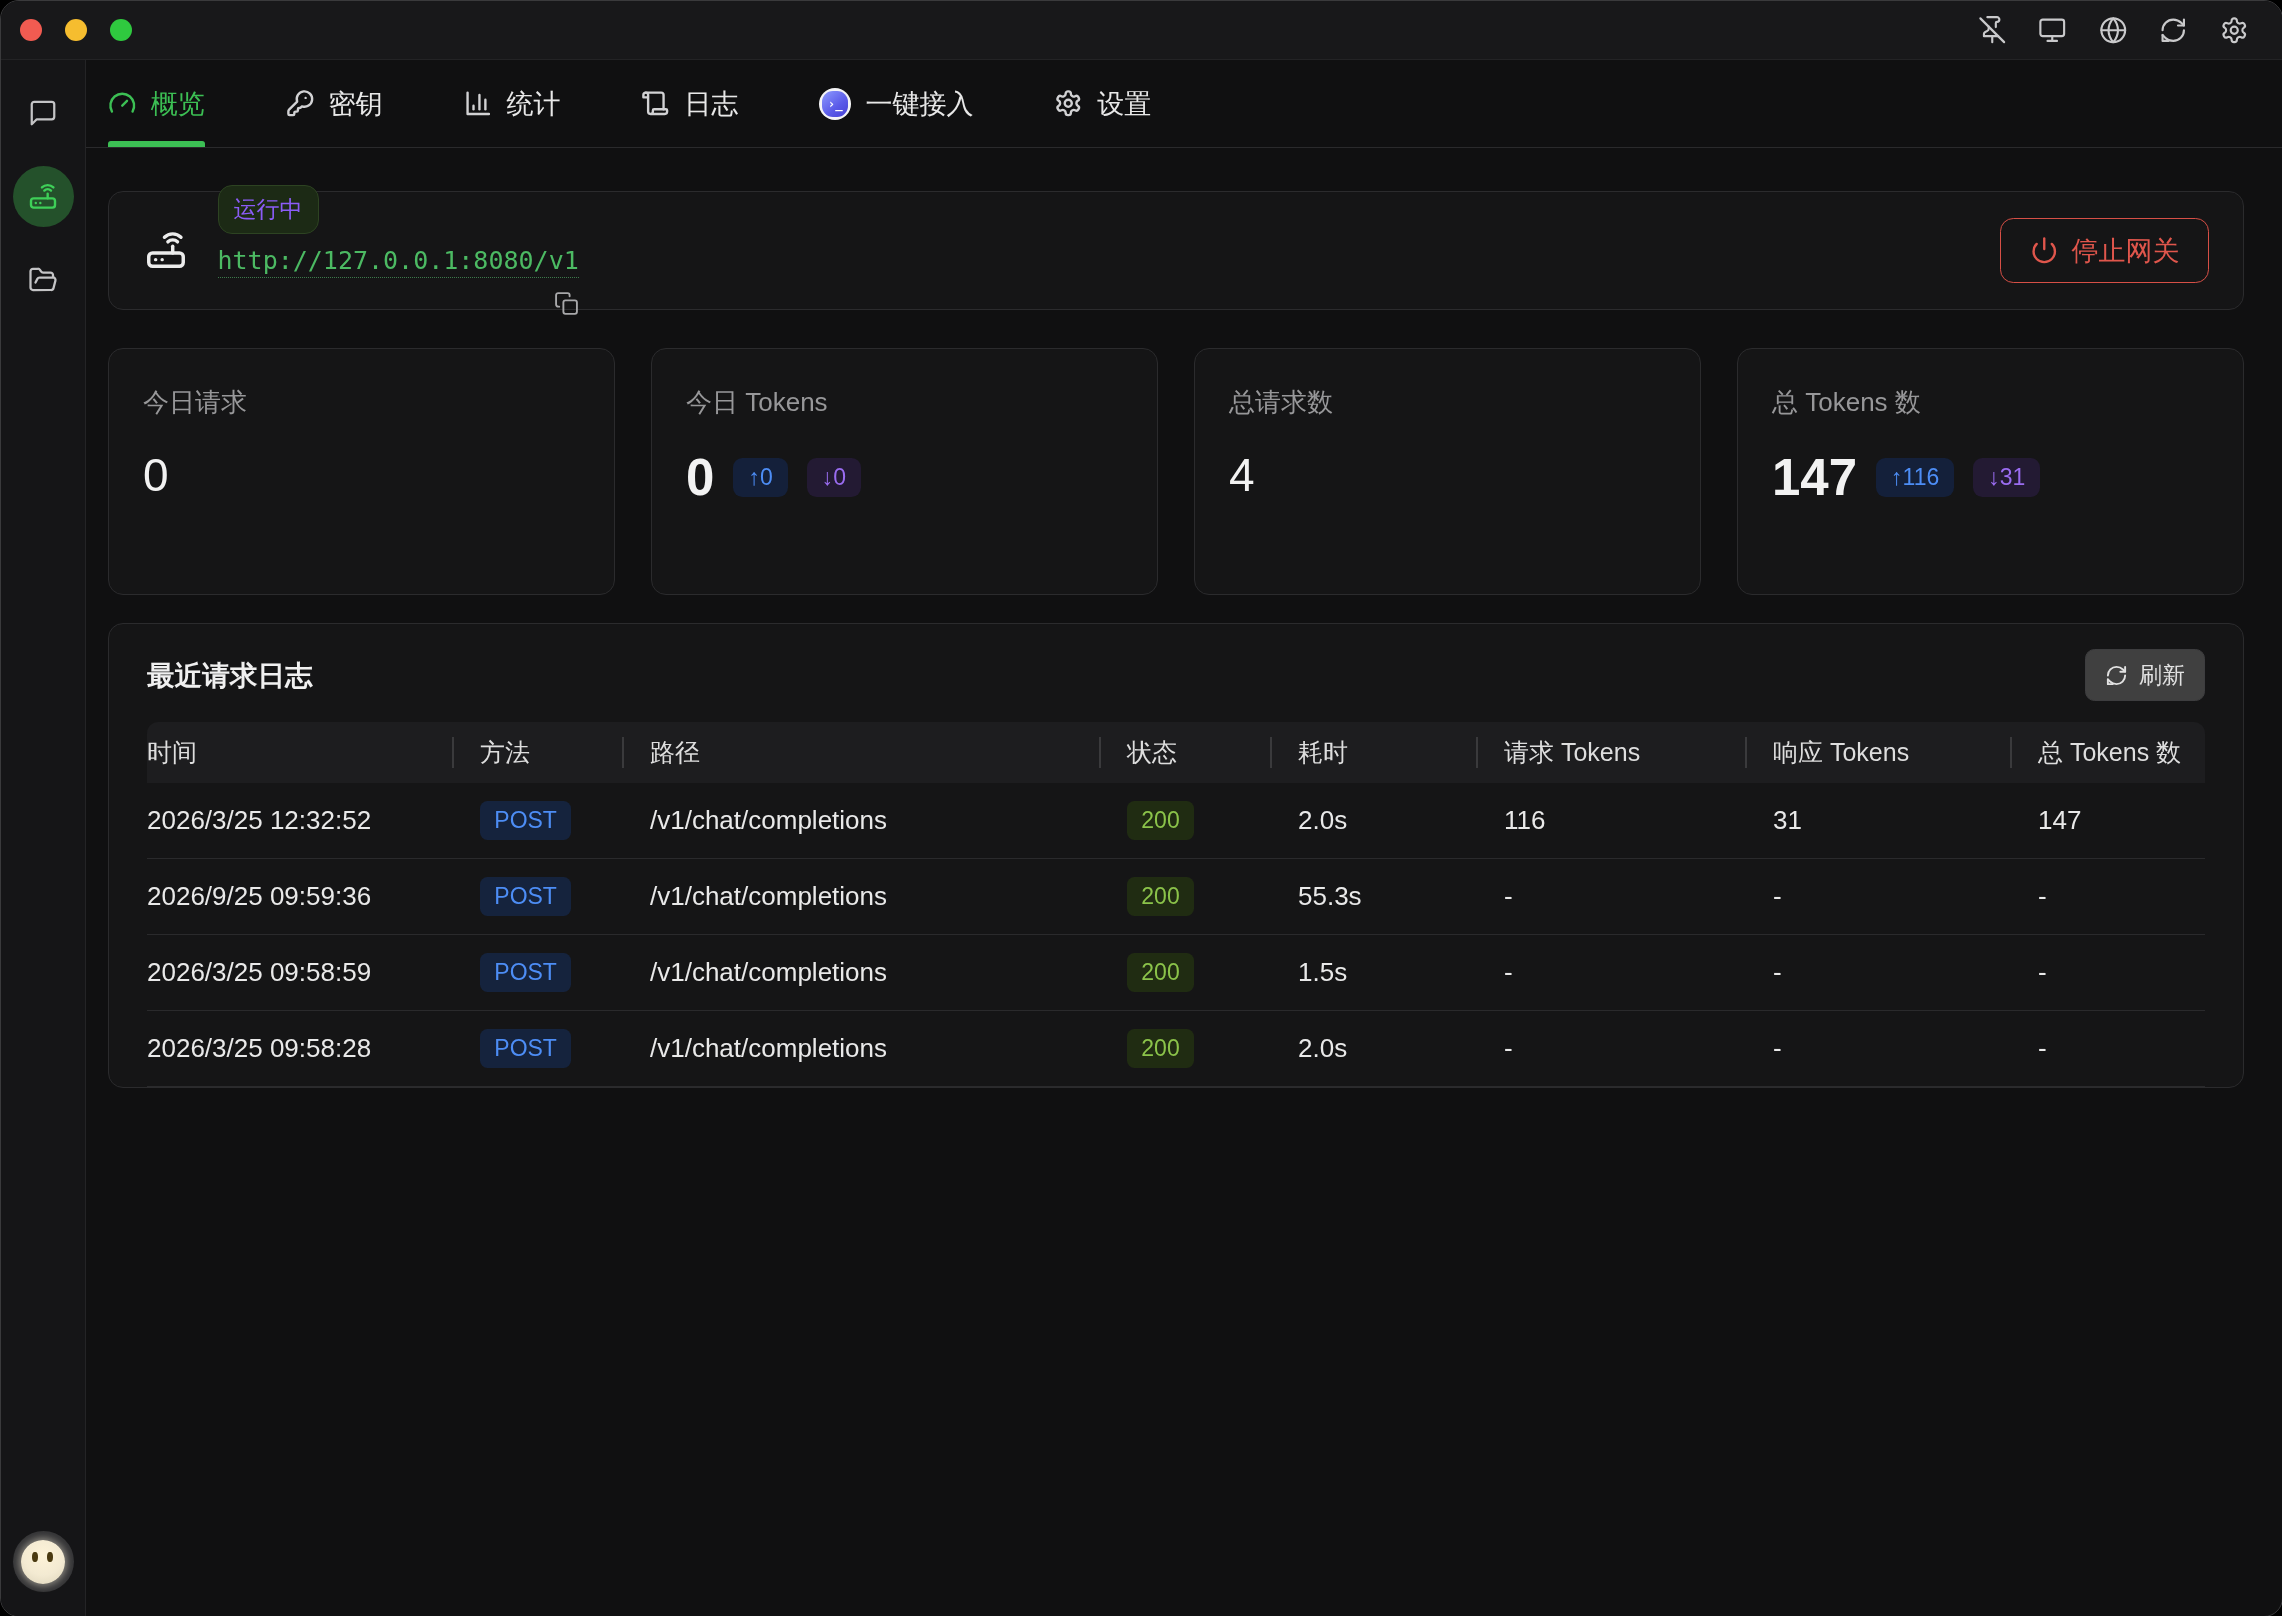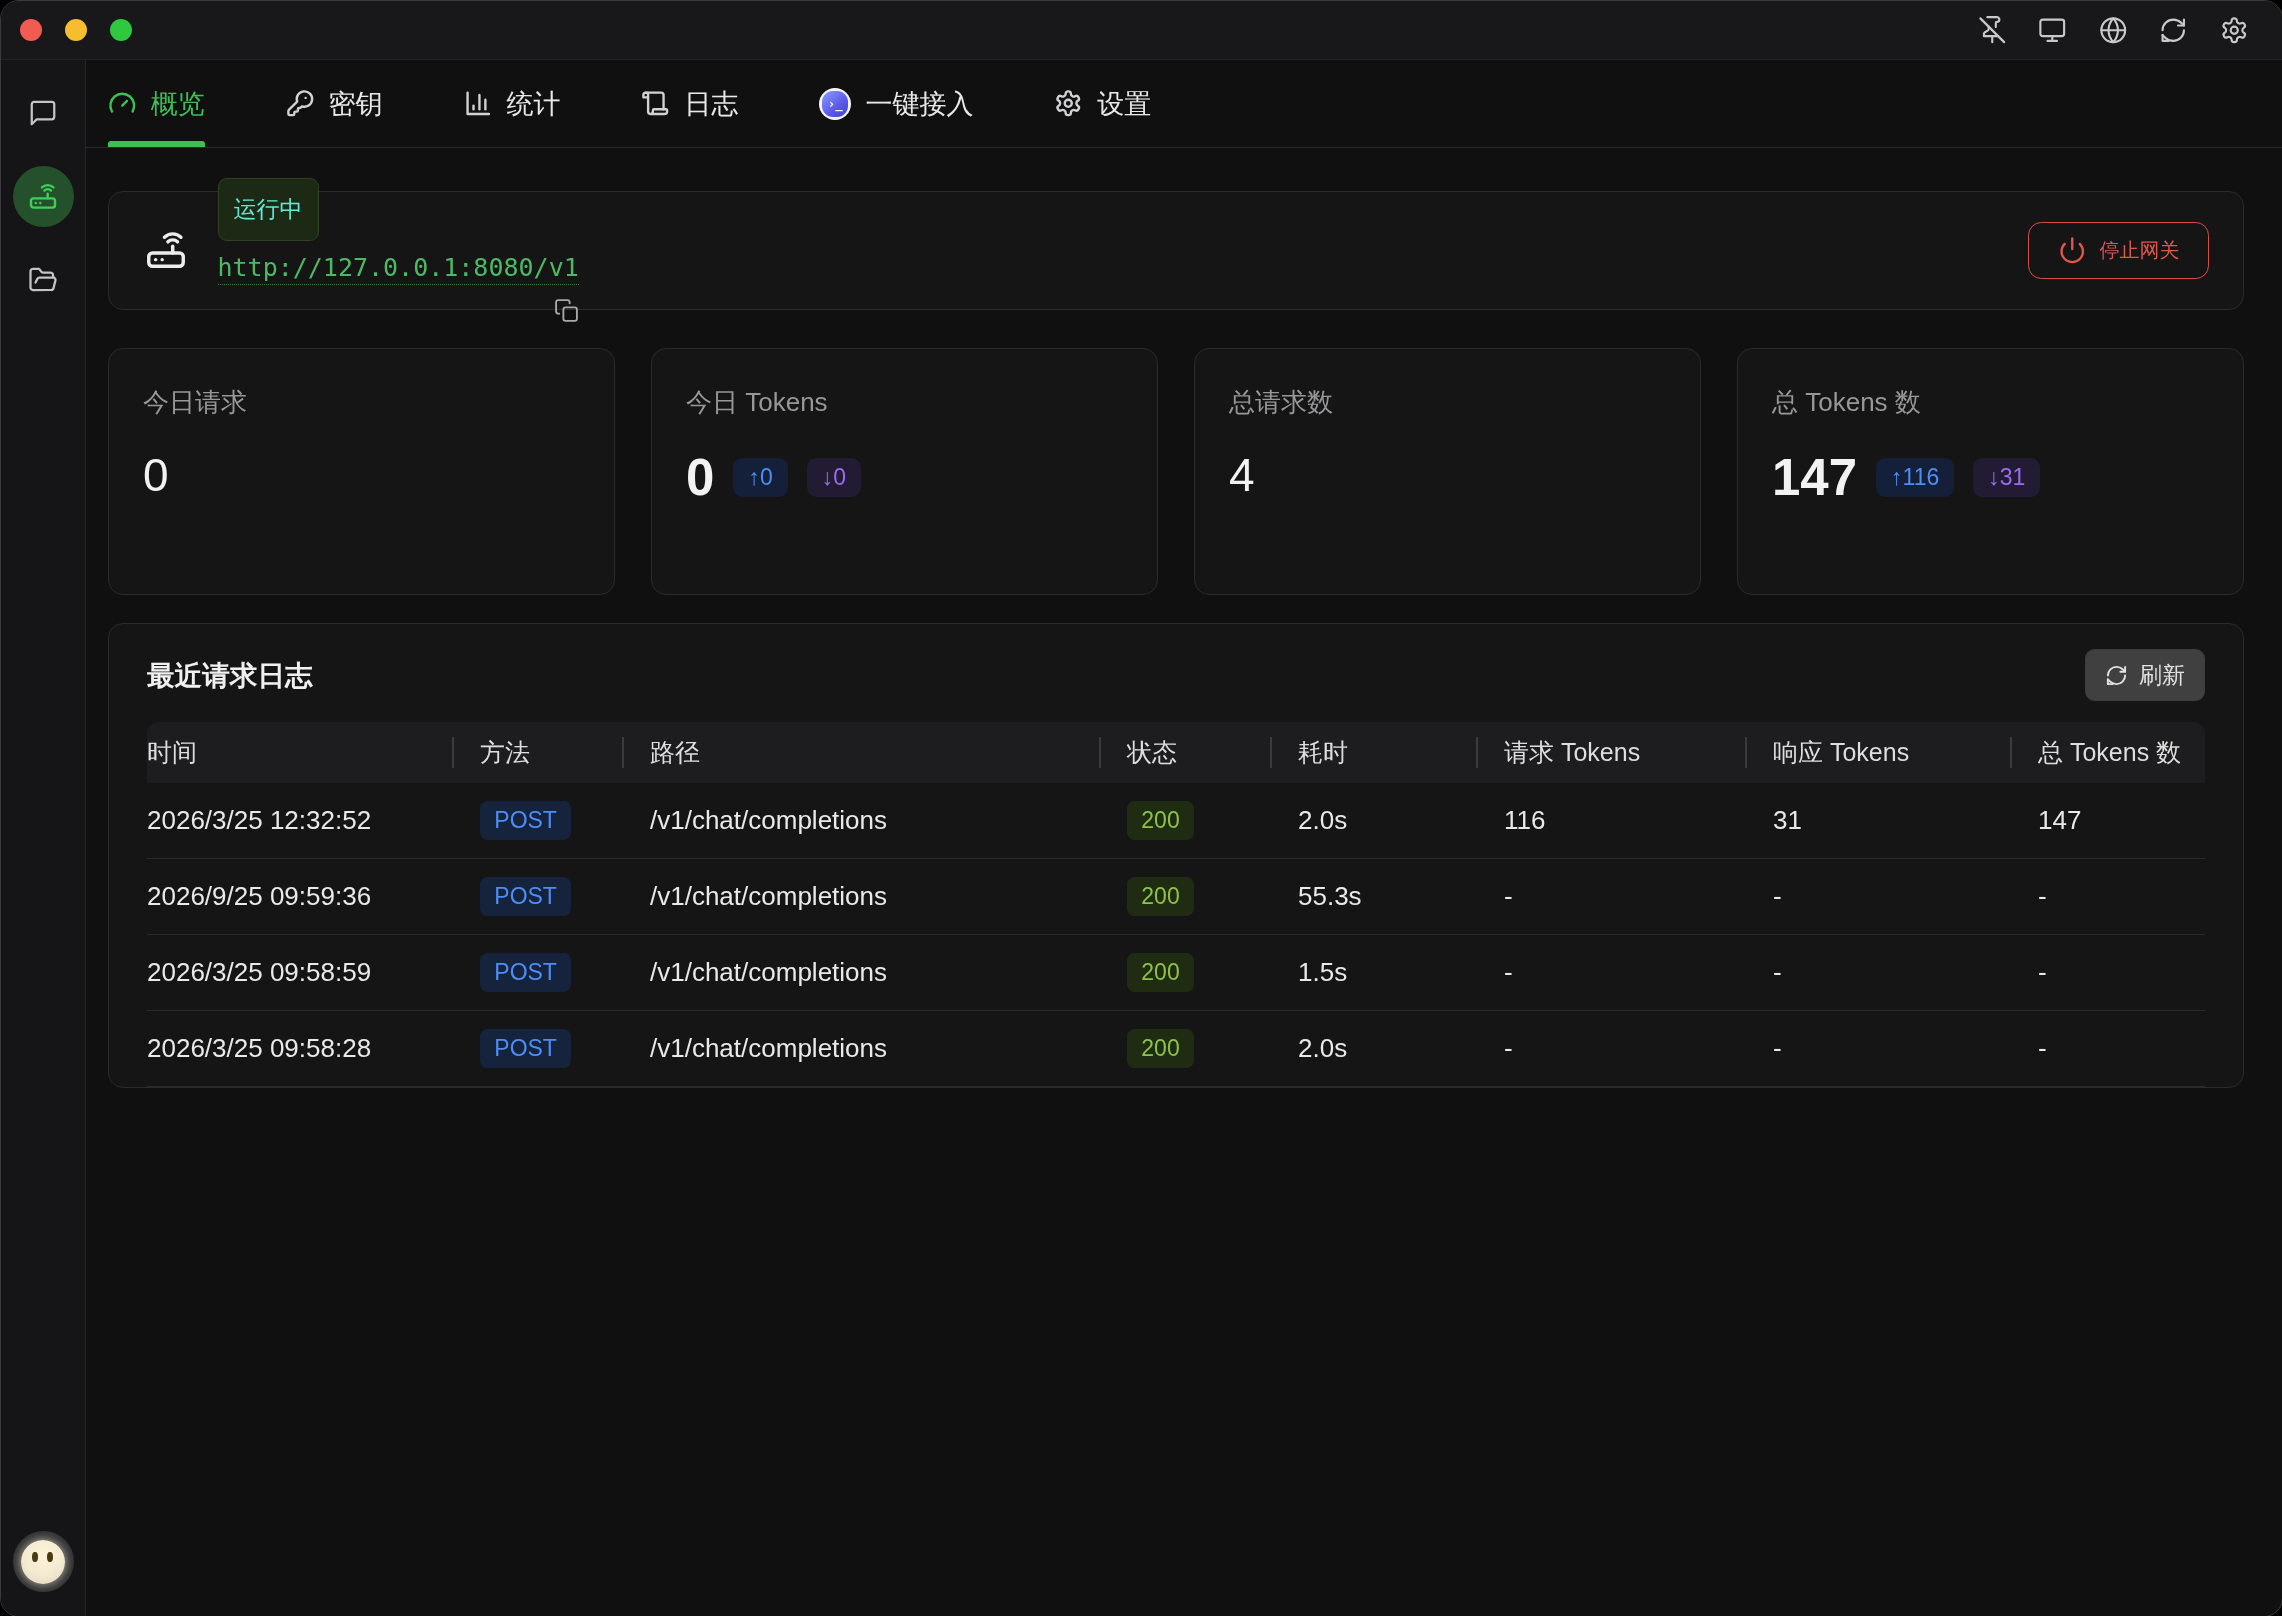--- a/index.html
+++ b/index.html
@@ -69,34 +69,34 @@
     display:flex; align-items:center; justify-content:center;
   }
   .content { padding:43px 38px 0 22px; }
   
   .card { background:#151516; border:1px solid #2b2b2d; border-radius:15px; }
   .gw-card { height:119px; display:flex; align-items:center; padding:0 34px; }
   .gw-icon { color:#ececec; margin-right:28.5px; }
   .gw-icon svg { width:46px; height:46px; display:block; }
   .gw-col { display:flex; flex-direction:column; gap:11.4px; }
   .status-badge {
-    align-self:flex-start; font-size:23px; color:#5eead4;
-    background:#1c2a15; border:1px solid #2d4322; border-radius:9px; padding:15px 15px;
+    align-self:flex-start; font-size:23px; color:#8b5cf6;
+    background:#1c2a15; border:1px solid #2d4322; border-radius:14px; padding:8px 15px;
   }
   .gw-url-row { display:flex; align-items:flex-end; gap:13.3px;flex-direction:column; }
   .gw-url {
     font-family:"DejaVu Sans Mono",monospace; font-size:25px; color:#4cba63;
     border-bottom:1.9px dotted #3c7a4a; padding-bottom:1.9px; text-decoration:none; cursor:pointer;
   }
   .copy-btn { color:#a8a8aa; cursor:pointer; }
   .copy-btn svg { width:25px; height:25px; display:block; }
   .stop-btn {
     margin-left:auto; display:flex; align-items:center; gap:13.3px;
     border:1.9px solid #d64f46; border-radius:13.3px; color:#e0564c;
-    font-size:20px; padding:13.3px 28.5px; background:transparent; cursor:pointer;
+    font-size:27px; padding:13.3px 28.5px; background:transparent; cursor:pointer;
     font-family:"Liberation Sans",sans-serif;
   }
   .stop-btn svg { width:28.5px; height:28.5px; display:block; }
   
   .stats { display:grid; grid-template-columns:repeat(4,1fr); gap:36px; margin-top:38px; }
   .stat-card { height:247px; padding:36px 34px; }
   .stat-label { font-size:26px; color:#979799; }
   .stat-row { display:flex; align-items:center; gap:19px; margin-top:32px; }
   .stat-value { font-size:46px; color:#f2f2f2; font-weight:400; line-height:1; }
   .stat-value.bold { font-size:51px; font-weight:700; }

